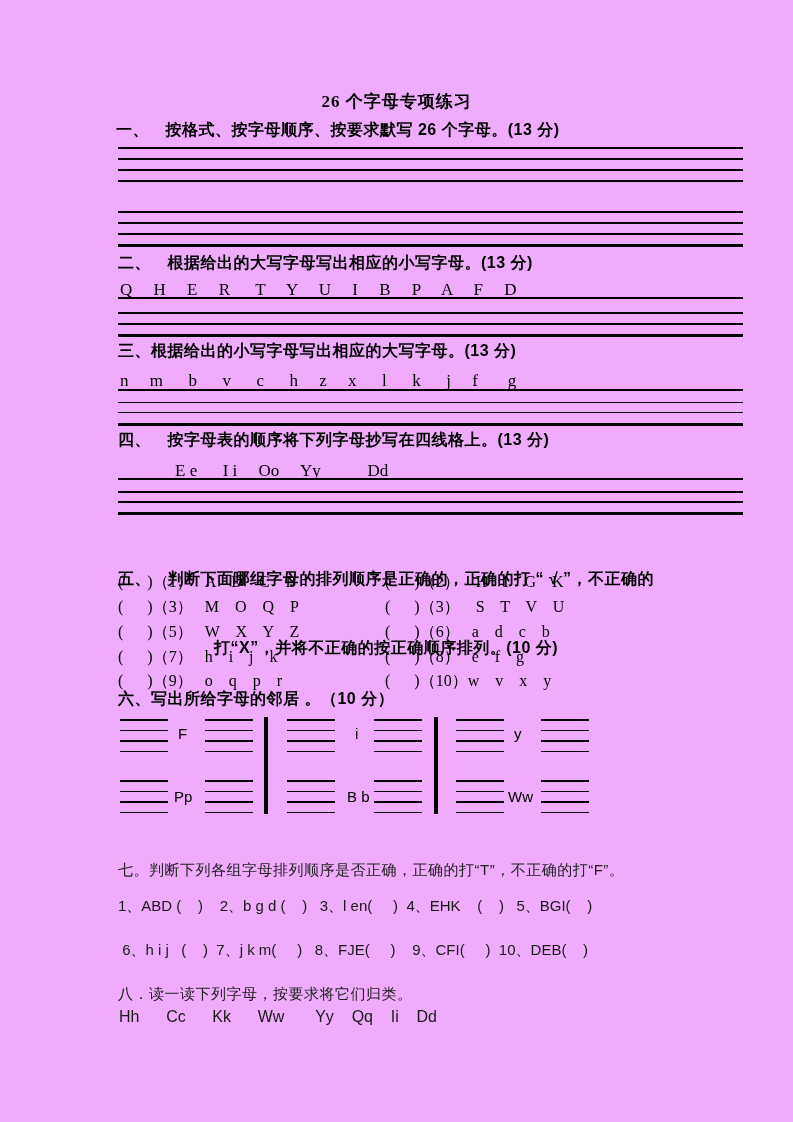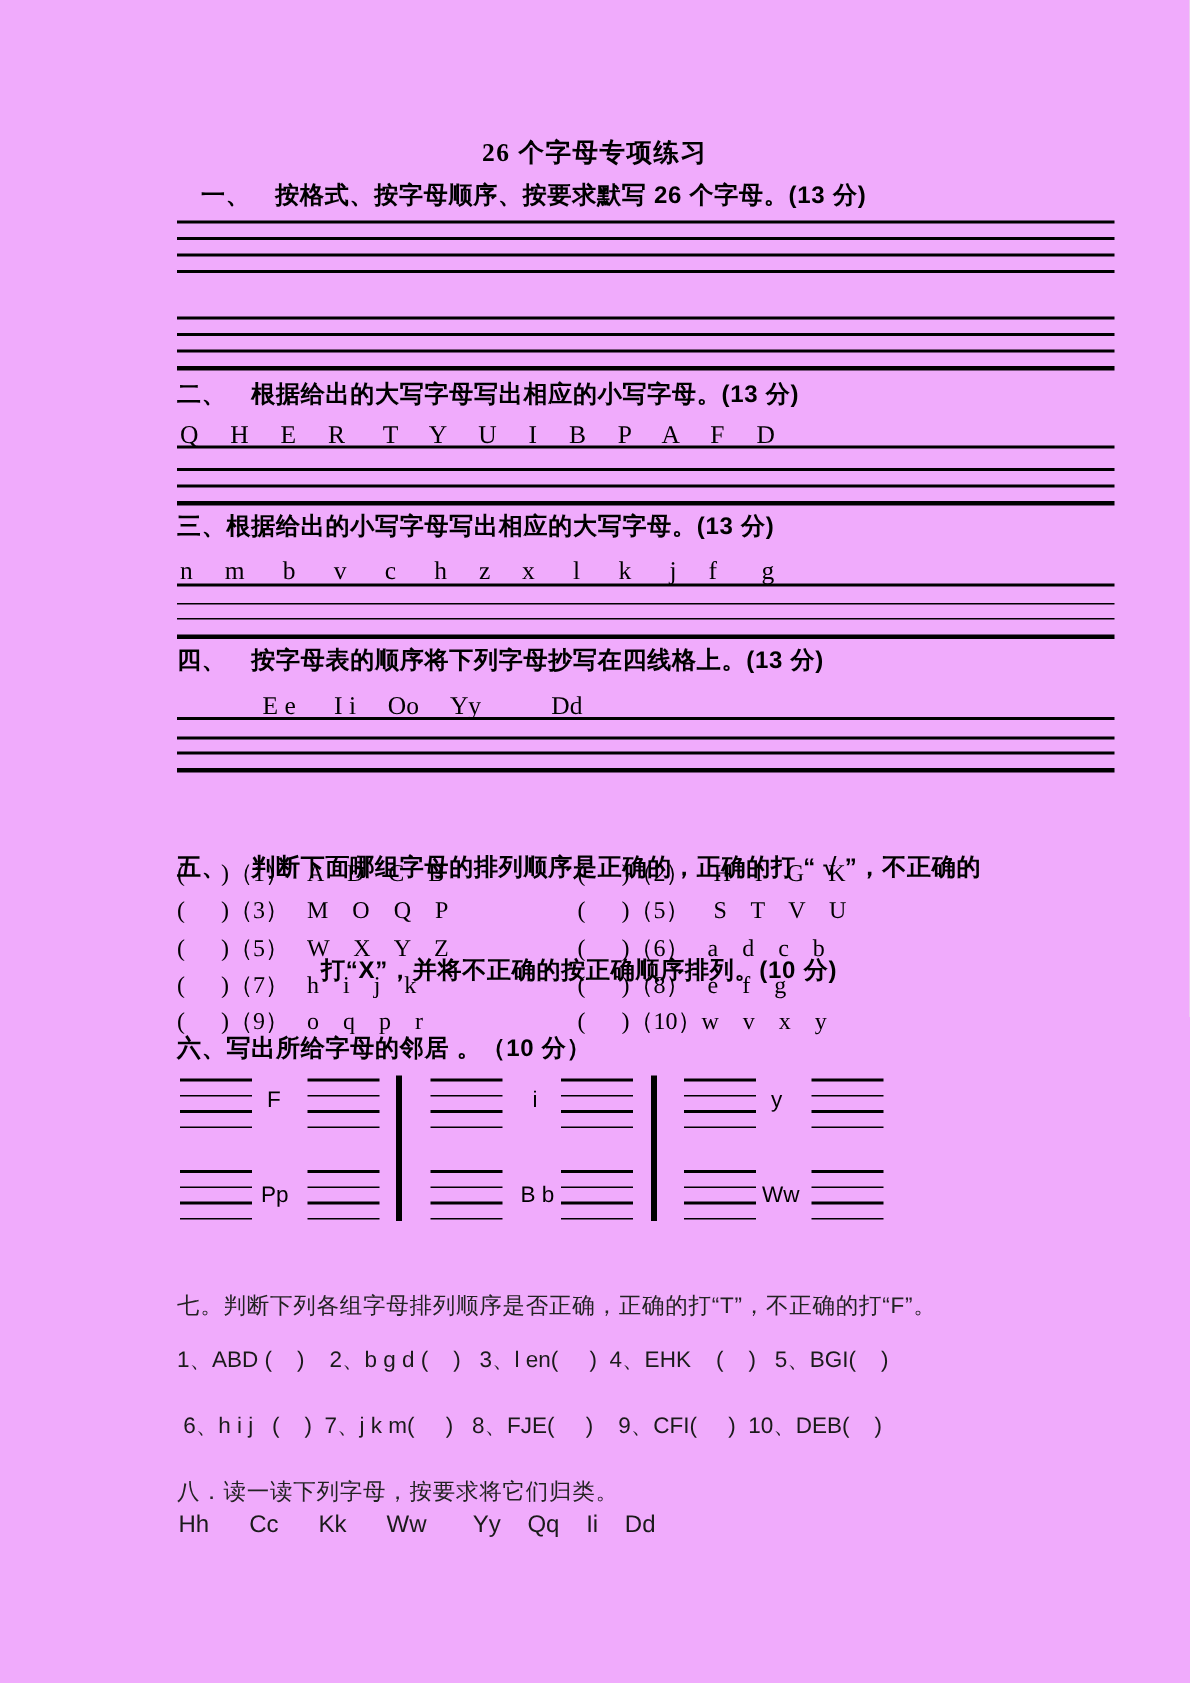--- a/index.html
+++ b/index.html
@@ -54,21 +54,21 @@
   .vbar{width:4px;background:#000;}
   .nlabel{font-size:15px;font-family:"Liberation Sans",sans-serif;white-space:pre;}
 </style>
 </head>
 <body>
 
 <div class="page">
 
   <div class="abs title" style="top:90px;left:0;">26 个字母专项练习</div>
 
-  <div class="abs heading" style="top:120px;left:134px;text-align:right;">一、　按格式、按字母顺序、按要求默写 26 个字母。(13 分)</div>
+  <div class="abs heading" style="top:120px;left:116px;text-align:right;">一、　按格式、按字母顺序、按要求默写 26 个字母。(13 分)</div>
 
   <div class="abs" style="top:147px;left:118px;width:625px;">
     <div class="ln"></div>
     <div class="ln" style="margin-top:9.5px"></div>
     <div class="ln" style="margin-top:9.5px"></div>
     <div class="ln" style="margin-top:9.5px"></div>
   </div>
 
   <div class="abs" style="top:211px;left:118px;width:625px;">
     <div class="ln"></div>
@@ -108,21 +108,21 @@
     <div>五、　判断下面哪组字母的排列顺序是正确的，正确的打 “ √ ”，不正确的</div>
     <div>打“X”，并将不正确的按正确顺序排列。(10 分)</div>
   </div>
 
   <div class="abs fiverow" style="top:572px;left:118px;">
     <span class="lcol">(      )（1）   A    D    C    B</span>
     <span>(      )（2）    H    I    G    K</span>
   </div>
   <div class="abs fiverow" style="top:597px;left:118px;">
     <span class="lcol">(      )（3）   M    O    Q    P</span>
-    <span>(      )（5）    S    T    V    U</span>
+    <span>(      )（3）    S    T    V    U</span>
   </div>
   <div class="abs fiverow" style="top:622px;left:118px;align-items:center;">
     <span class="lcol">(      )（5）   W    X    Y    Z</span>
     <span>(      )（6）   a    d    c    b</span>
   </div>
   <div class="abs fiverow" style="top:647px;left:118px;">
     <span class="lcol">(      )（7）   h    i    j    k</span>
     <span>(      )（8）   e    f    g</span>
   </div>
   <div class="abs fiverow" style="top:671px;left:118px;">

